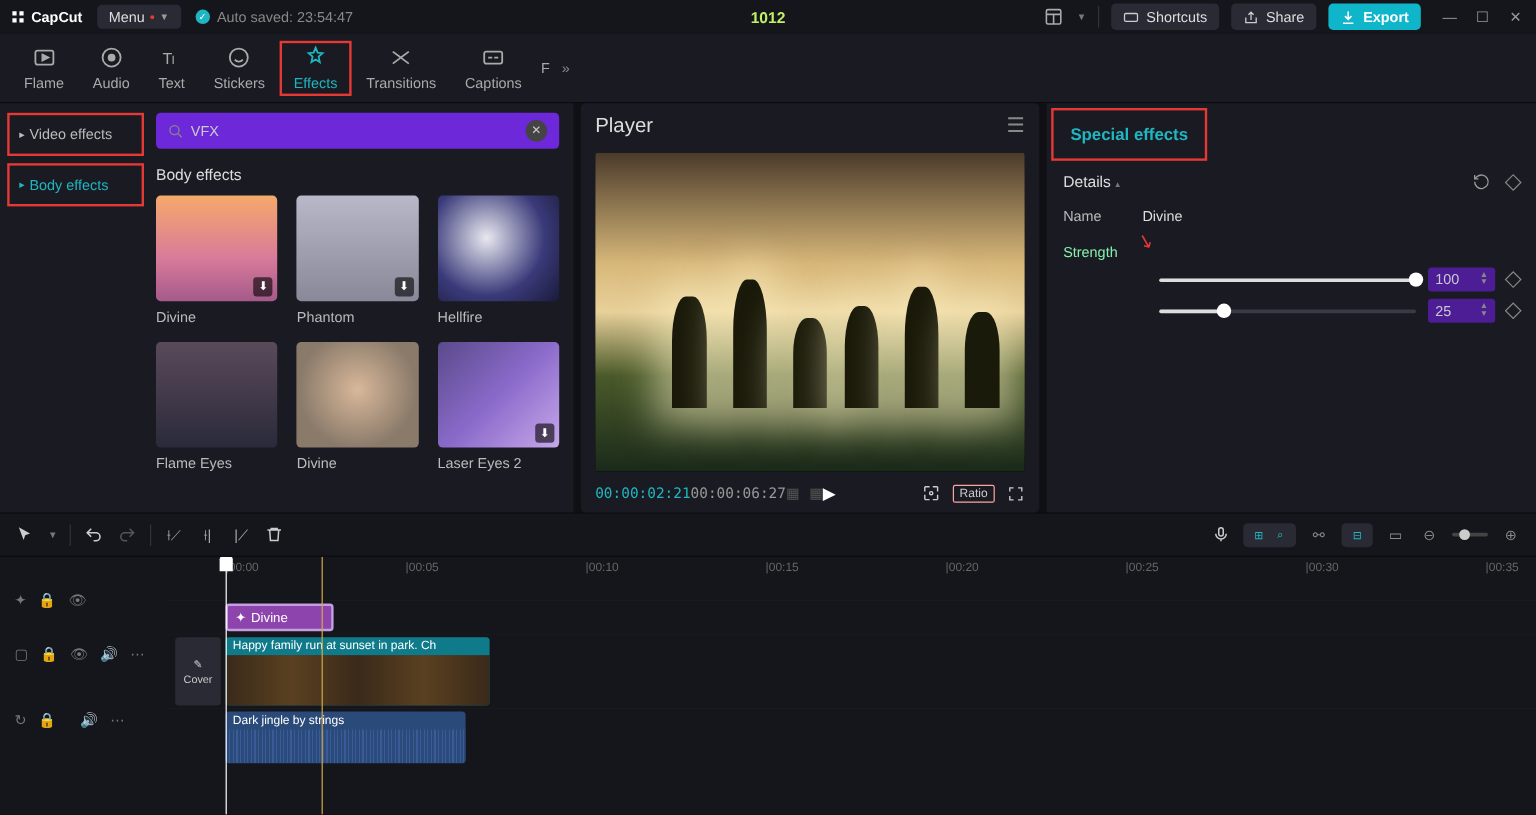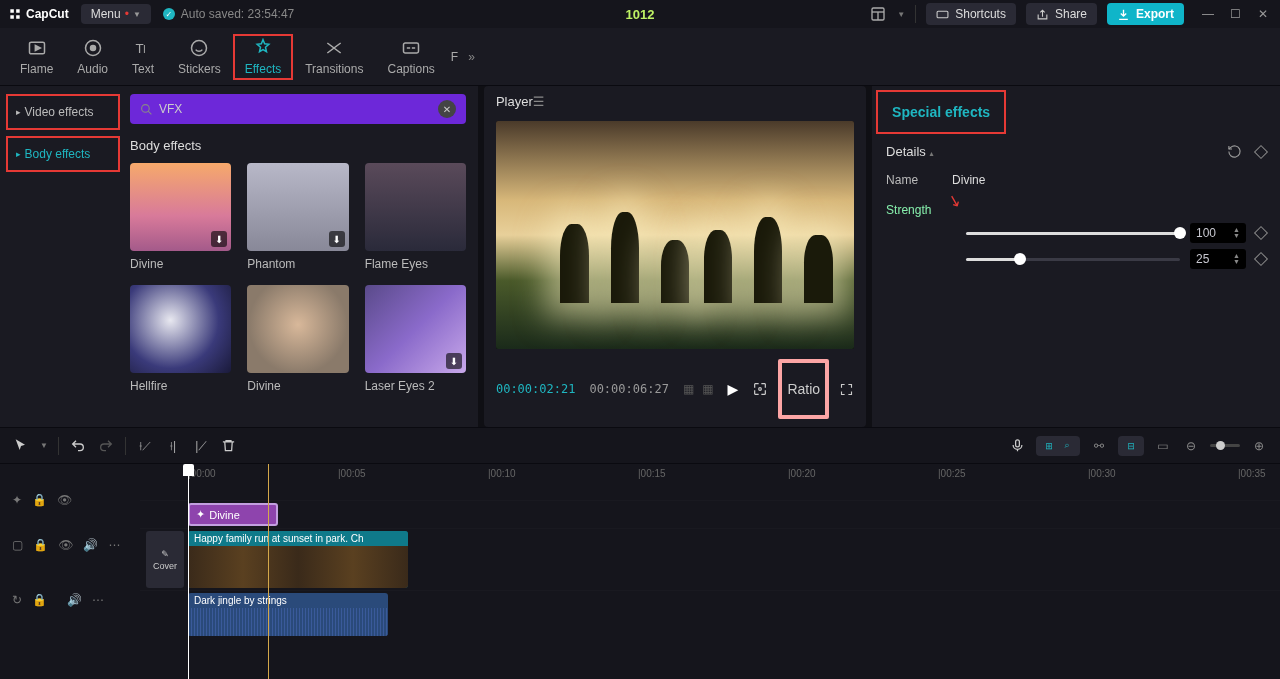--- a/index.html
+++ b/index.html
@@ -37,42 +37,42 @@
 .search-box input { background: transparent; border: none; outline: none; color: #ccc; flex: 1; font-size: 12px; }
 .search-close { width: 18px; height: 18px; background: #444; border-radius: 50%; display: flex; align-items: center; justify-content: center; color: #ccc; cursor: pointer; font-size: 10px; }
 .section-title { font-size: 13px; color: #ddd; margin-bottom: 10px; }
 .effects-grid { display: grid; grid-template-columns: repeat(3, 1fr); gap: 14px 16px; }
 .effect-card { cursor: pointer; }
 .effect-thumb { width: 100%; aspect-ratio: 1.15; border-radius: 4px; position: relative; background: #333; }
 .effect-thumb .dl { position: absolute; right: 4px; bottom: 4px; width: 16px; height: 16px; background: rgba(0,0,0,.6); border-radius: 3px; display: flex; align-items: center; justify-content: center; color: #fff; font-size: 10px; }
 .effect-label { margin-top: 6px; font-size: 12px; color: #bbb; }
 
 .player-panel { flex: 1; background: #1a1a22; margin: 0 6px; padding: 8px 12px; display: flex; flex-direction: column; border-radius: 4px; }
-.player-header { display: flex; align-items: center; font-size: 13px; color: #ddd; margin-bottom: 12px; }
+.player-header { display: flex; justify-content: space-between; align-items: center; font-size: 17px; color: #ddd; margin-bottom: 12px; }
 .player-view { flex: 1; background: #000; border-radius: 2px; position: relative; overflow: hidden; }
-.player-controls { display: flex; align-items: center; gap: 14px; padding-top: 10px; }
+.player-controls { display: flex; align-items: center; padding-top: 10px; }
 .timecode { color: #1fb6c1; font-size: 12px; font-family: monospace; }
 .timecode2 { color: #999; font-size: 12px; font-family: monospace; }
 .pc-icons { display: flex; gap: 8px; }
 .pc-right { margin-left: auto; display: flex; gap: 10px; align-items: center; }
-.ratio-box { border: 4px solid #fca5a5; padding: 18px 5px; font-size: 14px; color: #ccc; border-radius: 2px; }
+.ratio-box { border: 1px solid #fca5a5; padding: 1px 5px; font-size: 10px; color: #ccc; border-radius: 2px; }
 
 .right-panel { width: 408px; background: #1a1a22; padding: 0; }
 .rp-tab-header { padding: 12px 14px; font-size: 14px; font-weight: 600; color: #1fb6c1; }
 .rp-section { padding: 10px 14px; }
 .rp-subhead { display: flex; justify-content: space-between; align-items: center; font-size: 13px; color: #ddd; margin-bottom: 14px; }
 .rp-row { display: flex; align-items: center; gap: 14px; margin-bottom: 16px; font-size: 12px; }
 .rp-label { color: #bbb; width: 52px; }
 .rp-value { color: #ddd; }
 .slider-row { display: flex; align-items: center; gap: 10px; margin-bottom: 18px; }
 .slider-label { width: 70px; font-size: 12px; color: #86efac; }
 .slider-track { flex: 1; height: 3px; background: #3a3a45; border-radius: 2px; position: relative; }
 .slider-fill { position: absolute; left: 0; top: 0; height: 100%; background: #ddd; border-radius: 2px; }
 .slider-thumb { position: absolute; top: 50%; transform: translate(-50%, -50%); width: 12px; height: 12px; background: #fff; border-radius: 50%; }
-.num-box { width: 56px; background: #000000; border-radius: 3px; padding: 3px 6px; display: flex; align-items: center; justify-content: space-between; }
+.num-box { width: 56px; background: #4c1d95; border-radius: 3px; padding: 3px 6px; display: flex; align-items: center; justify-content: space-between; }
 .num-arrows { display: flex; flex-direction: column; line-height: 6px; font-size: 7px; color: #888; }
 .diamond { width: 10px; height: 10px; border: 1px solid #888; transform: rotate(45deg); cursor: pointer; }
 
 .timeline { height: 252px; background: #15151c; border-top: 1px solid #0a0a10; display: flex; flex-direction: column; }
 .tl-toolbar { height: 36px; display: flex; align-items: center; padding: 0 12px; gap: 10px; border-bottom: 1px solid #0a0a10; }
 .tl-tool { width: 18px; height: 18px; cursor: pointer; color: #aaa; display: flex; align-items: center; justify-content: center; }
 .tl-divider { width: 1px; height: 18px; background: #333; }
 .tl-right { margin-left: auto; display: flex; align-items: center; gap: 10px; }
 .tl-toggle { background: #2a2a35; border-radius: 4px; padding: 3px 6px; display: flex; gap: 4px; }
 .tl-toggle span { width: 14px; height: 14px; display: flex; align-items: center; justify-content: center; font-size: 9px; }
@@ -257,26 +257,26 @@
             </div>
           <div class="effect-label">Divine</div>
         </div>
         <div class="effect-card">
           <div class="effect-thumb thumb-phantom">
               <div class="dl">⬇</div>
             </div>
           <div class="effect-label">Phantom</div>
         </div>
         <div class="effect-card">
+          <div class="effect-thumb thumb-hellfire"></div>
+          <div class="effect-label">Hellfire</div>
+        </div>
+        <div class="effect-card">
           <div class="effect-thumb thumb-flameeyes"></div>
           <div class="effect-label">Flame Eyes</div>
-        </div>
-        <div class="effect-card">
-          <div class="effect-thumb thumb-hellfire"></div>
-          <div class="effect-label">Hellfire</div>
         </div>
         <div class="effect-card">
           <div class="effect-thumb thumb-divine2"></div>
           <div class="effect-label">Divine</div>
         </div>
         <div class="effect-card">
           <div class="effect-thumb thumb-lasereyes">
               <div class="dl">⬇</div>
             </div>
           <div class="effect-label">Laser Eyes 2</div>

